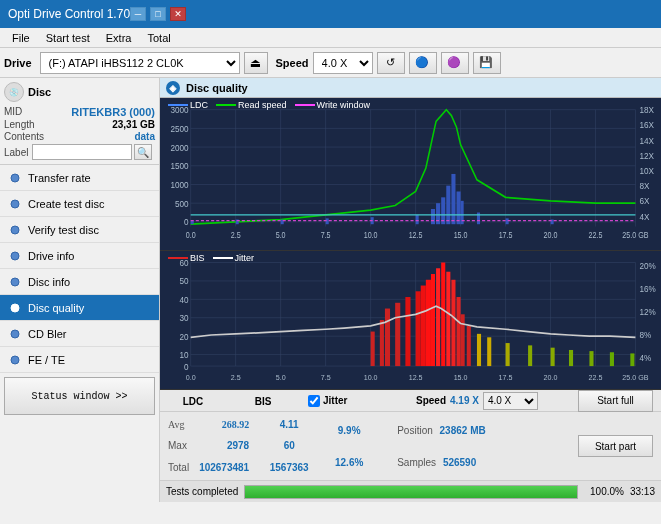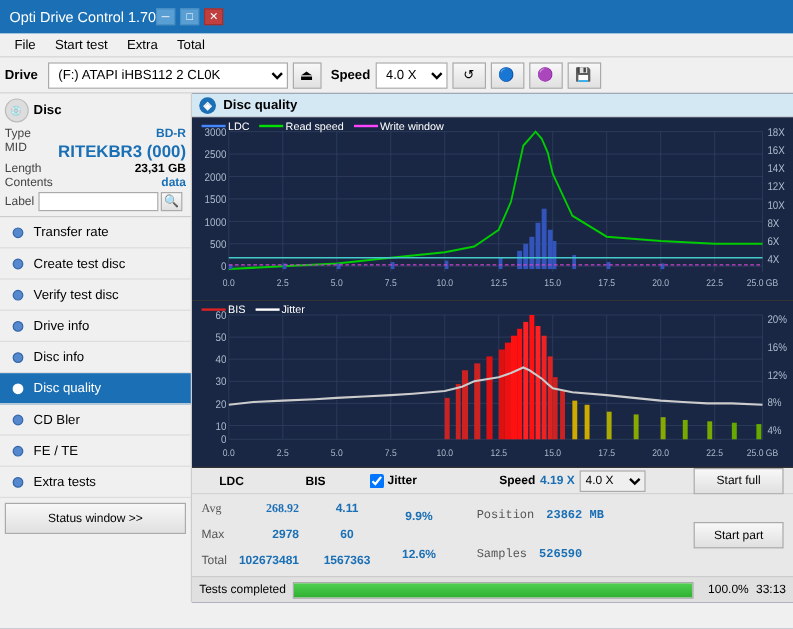--- a/index.html
+++ b/index.html
@@ -213,28 +213,29 @@
       width: 14px;
       height: 14px;
       flex-shrink: 0;
       display: flex;
       align-items: center;
       justify-content: center;
       font-size: 10px;
     }
     .status-window-btn {
       margin: 4px;
-      height: 26px;
+      height: 38px;
       background: linear-gradient(to bottom, #f8f8f8, #e0e0e0);
       border: 1px solid #aaa;
       font-size: 10px;
       cursor: pointer;
       display: flex;
       align-items: center;
       justify-content: center;
+      font-family: Liberation Mono, monospace;
     }
 
     
     .right-panel {
       flex: 1;
       display: flex;
       flex-direction: column;
       background: #2a3a5c;
       overflow: hidden;
     }
@@ -418,26 +419,22 @@
 
   <div class="sidebar">
 
     <div class="disc-panel">
       <div class="disc-panel-header">
         <div class="disc-icon">💿</div>
         <span>Disc</span>
       </div>
       <div class="disc-info-table">
         <div class="disc-info-row">
-          <span class="disc-info-key">Type</span>
-          <span class="disc-info-val">BD-R</span>
-        </div>
-        <div class="disc-info-row">
           <span class="disc-info-key">MID</span>
-          <span class="disc-info-val" style="font-size:14px;">RITEKBR3 (000)</span>
+          <span class="disc-info-val" style="font-size:11px;">RITEKBR3 (000)</span>
         </div>
         <div class="disc-info-row">
           <span class="disc-info-key">Length</span>
           <span class="disc-info-val black">23,31 GB</span>
         </div>
         <div class="disc-info-row">
           <span class="disc-info-key">Contents</span>
           <span class="disc-info-val">data</span>
         </div>
         <div class="label-row">
@@ -505,28 +502,20 @@
           </span>
           <span>CD Bler</span>
         </div>
         <div class="nav-item">
           <span class="nav-icon">
             <svg width="12" height="12" viewBox="0 0 12 12">
               <circle cx="6" cy="6" r="4" fill="#5588cc" stroke="#3366aa" stroke-width="1"></circle>
             </svg>
           </span>
           <span>FE / TE</span>
-        </div>
-        <div class="nav-item">
-          <span class="nav-icon">
-            <svg width="12" height="12" viewBox="0 0 12 12">
-              <circle cx="6" cy="6" r="4" fill="#5588cc" stroke="#3366aa" stroke-width="1"></circle>
-            </svg>
-          </span>
-          <span>Extra tests</span>
         </div>
       </div>
 
     <div class="status-window-btn">Status window &gt;&gt;</div>
   </div>
 
   <div class="right-panel">
 
     <div class="dq-header">
       <div class="dq-icon">◈</div>
@@ -764,21 +753,21 @@
           <span style="font-size:10px; color:#1a6fb5; font-weight:bold;">4.11</span>
           <span style="font-size:10px; color:#1a6fb5; font-weight:bold;">60</span>
           <span style="font-size:10px; color:#1a6fb5; font-weight:bold;">1567363</span>
         </div>
 
         <div style="display:flex; flex-direction:column; min-width:40px; text-align:center; justify-content:space-around;">
           <span style="font-size:10px; color:#1a6fb5; font-weight:bold;">9.9%</span>
           <span style="font-size:10px; color:#1a6fb5; font-weight:bold;">12.6%</span>
         </div>
 
-        <div style="display:flex; flex-direction:column; justify-content:space-around; margin-left:8px;font-family:Liberation Mono, monospace;">
+        <div style="display:flex; flex-direction:column; justify-content:space-around; margin-left:8px;">
           <div style="font-size:10px;">
             <span style="color:#555;">Position</span>
             <span style="color:#1a6fb5; font-weight:bold; margin-left:4px;">23862 MB</span>
           </div>
           <div style="font-size:10px;">
             <span style="color:#555;">Samples</span>
             <span style="color:#1a6fb5; font-weight:bold; margin-left:4px;">526590</span>
           </div>
         </div>
 

